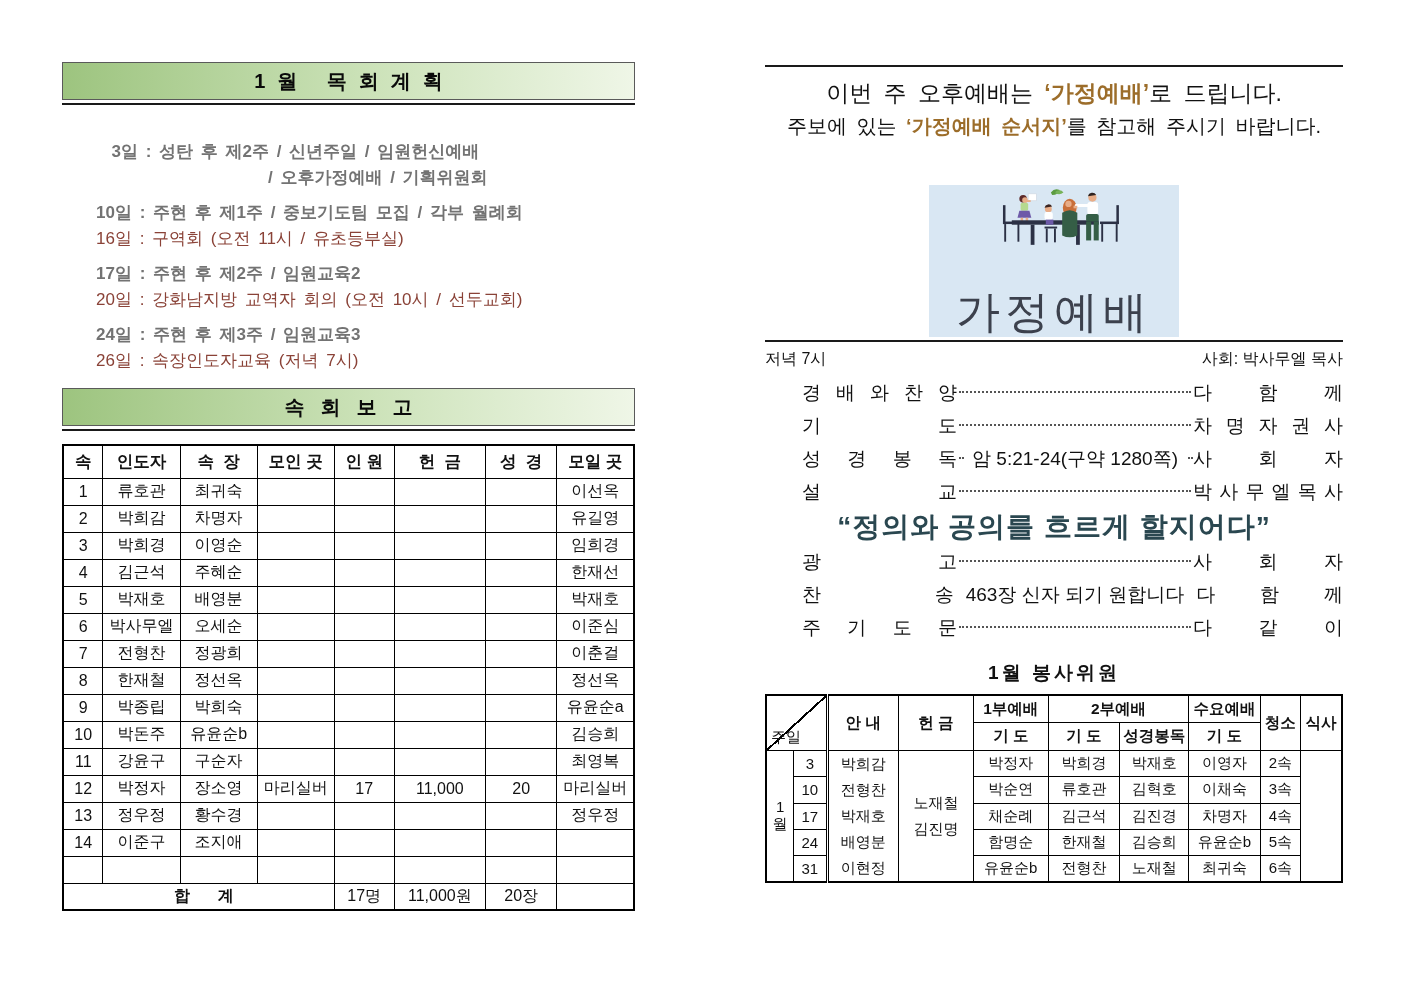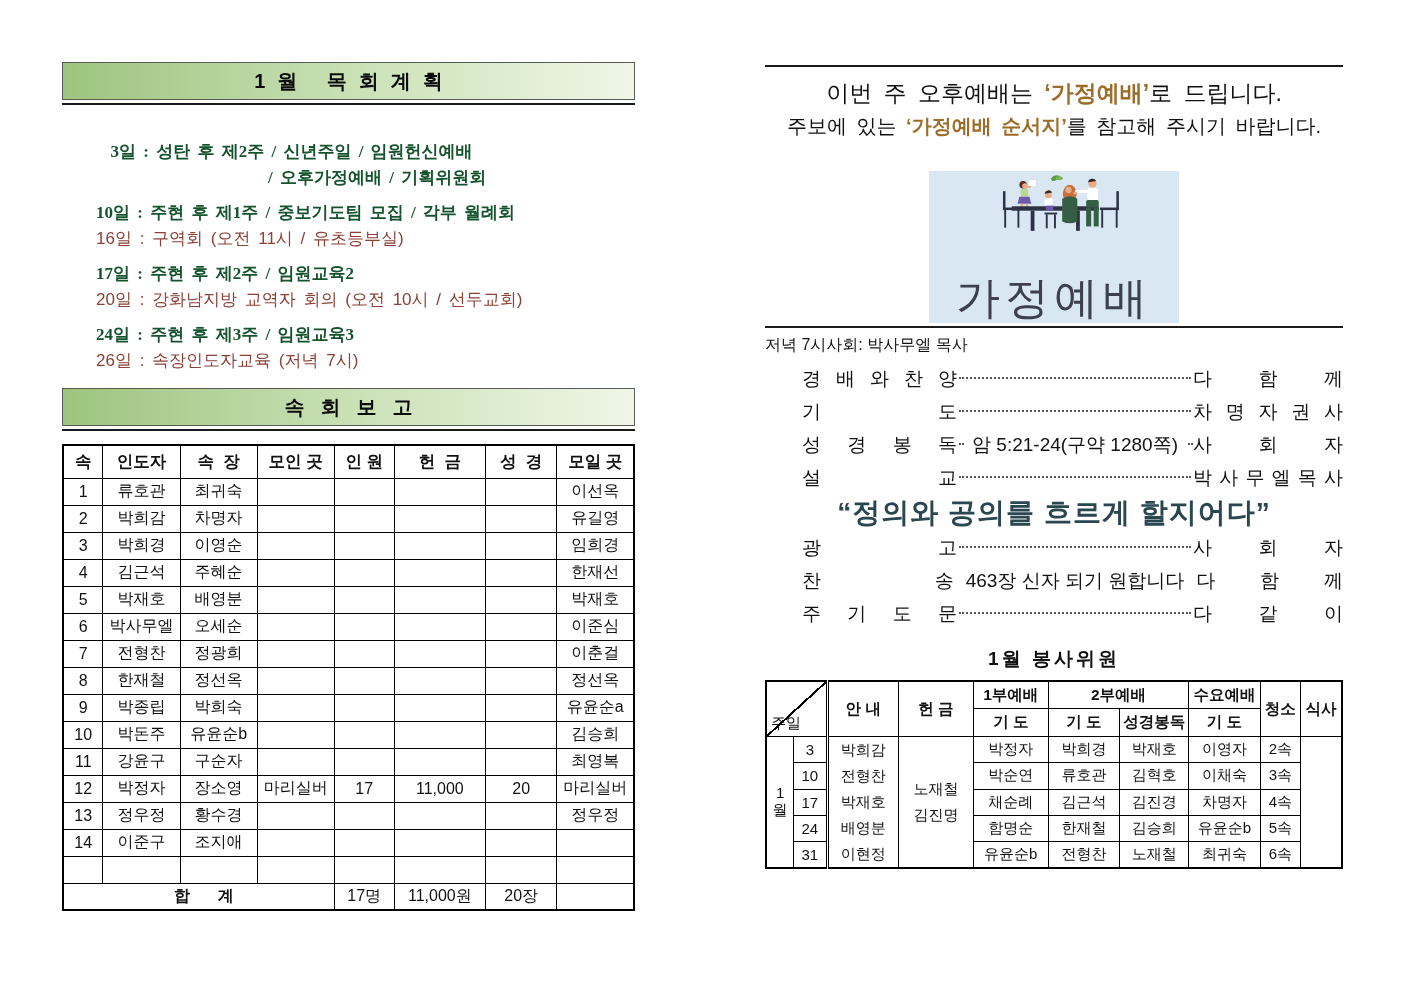--- a/index.html
+++ b/index.html
@@ -13,21 +13,21 @@
   .green-bar { height: 38px; border: 1px solid #5a5a5a;
     background: linear-gradient(90deg, #9dc47f 0%, #cde3ba 55%, #eff6e7 100%);
     display: flex; align-items: center; justify-content: center;
     font-weight: bold; font-size: 20px; letter-spacing: 12px; color: #0a0a0a;
     text-indent: 12px; }
   .bar-line { height: 2px; background: #1a1a1a; margin-top: 3px; }
 
   
   .plan-list { margin-top: 34px; padding-left: 34px; font-size: 17px; }
   .plan-line { line-height: 26px; white-space: pre-wrap; word-spacing: 3px; color: #8a4237; }
-  .plan-line.bold { font-weight: bold; color: #14532d; font-family: Liberation Serif, serif; }
+  .plan-line.bold { font-weight: bold; color: #737373; }
   .plan-line.indent { padding-left: 172px; }
   .plan-line.gap { margin-top: 9px; }
 
   .report-bar { margin-top: 14px; }
 
   
   table { border-collapse: collapse; width: 100%; table-layout: fixed; }
   .report-table { margin-top: 13px; border: 2px solid #000; }
   .report-table th, .report-table td { border: 1px solid #000; text-align: center;
     white-space: pre; overflow: hidden; }
@@ -36,27 +36,27 @@
   .report-table .total-label { font-weight: bold; letter-spacing: 2px; padding-left: 12px; }
 
   
   .intro1 { margin-top: 10px; text-align: center; font-size: 23px; line-height: 32px;
     white-space: pre-wrap; word-spacing: 5px; }
   .intro2 { margin-top: 3px; text-align: center; font-size: 20px; line-height: 28px;
     white-space: pre-wrap; word-spacing: 4px; }
   .hl { color: #9c6d2a; font-weight: bold; }
 
   
-  .family-card { width: 250px; height: 152px; margin: 31px auto 0;
+  .family-card { width: 250px; height: 152px; margin: 45px auto 0;
     background: #d9e7f3; display: flex; flex-direction: column; align-items: center; gap: 39px; }
   .family-caption { font-size: 44px; line-height: 50px; letter-spacing: 5px;
     color: #3c414d; font-weight: 400; white-space: nowrap; }
 
   .wed-bar { margin-top: 20px; }
-  .meta-row { display: flex; justify-content: flex-start; margin-top: 7px;
+  .meta-row { display: flex; justify-content: space-between; margin-top: 7px;
     font-size: 16px; }
 
   
   .order-list { margin-top: 6px; }
   .order-row { display: flex; align-items: center; height: 33px; font-size: 19px; margin-left: 37px; }
   .order-left  { width: 155px; text-align: justify; text-align-last: justify; }
   .order-right { width: 150px; text-align: justify; text-align-last: justify; }
   .order-mid { padding: 0 8px; white-space: nowrap; }
   .dots { flex: 1 1 auto; align-self: center; height: 0;
     border-bottom: 2px dotted #555; margin: 0 2px; transform: translateY(-1px); }

